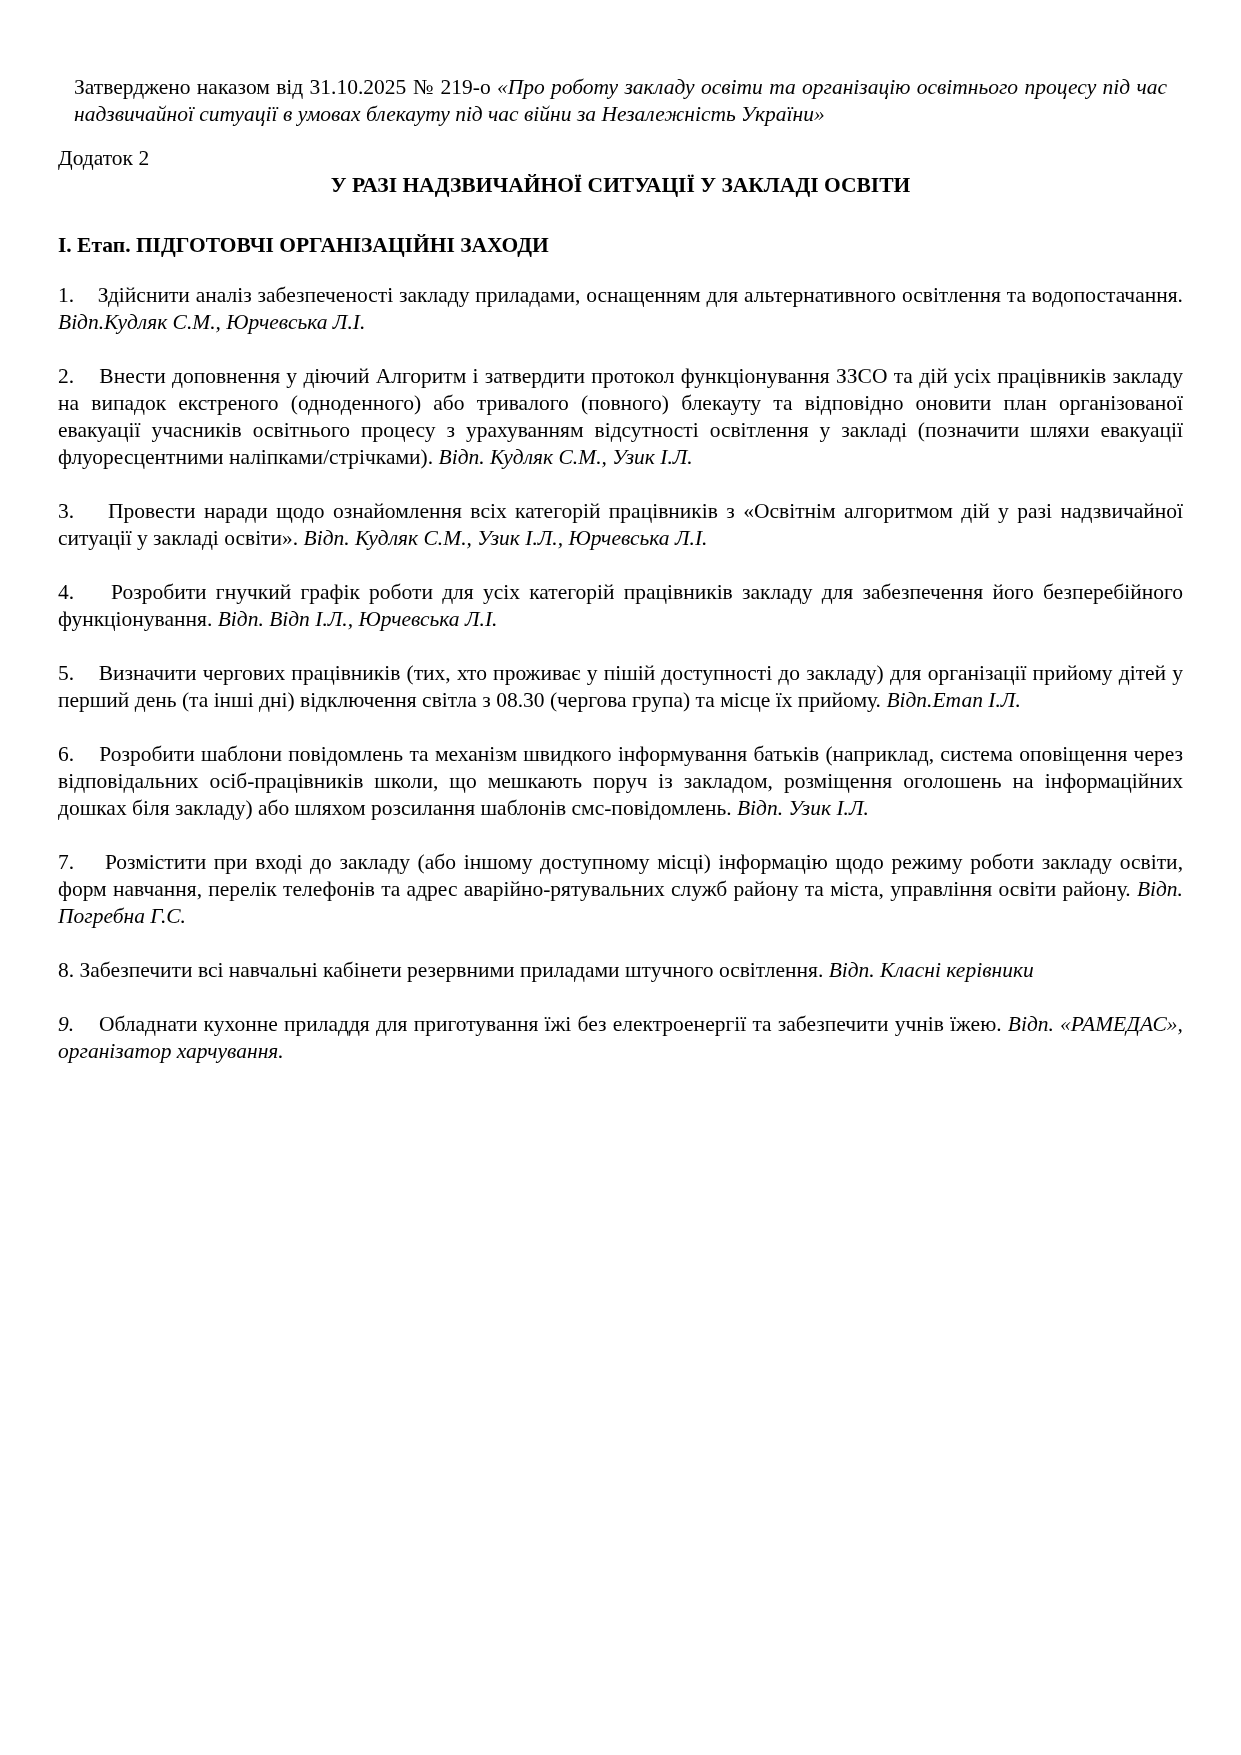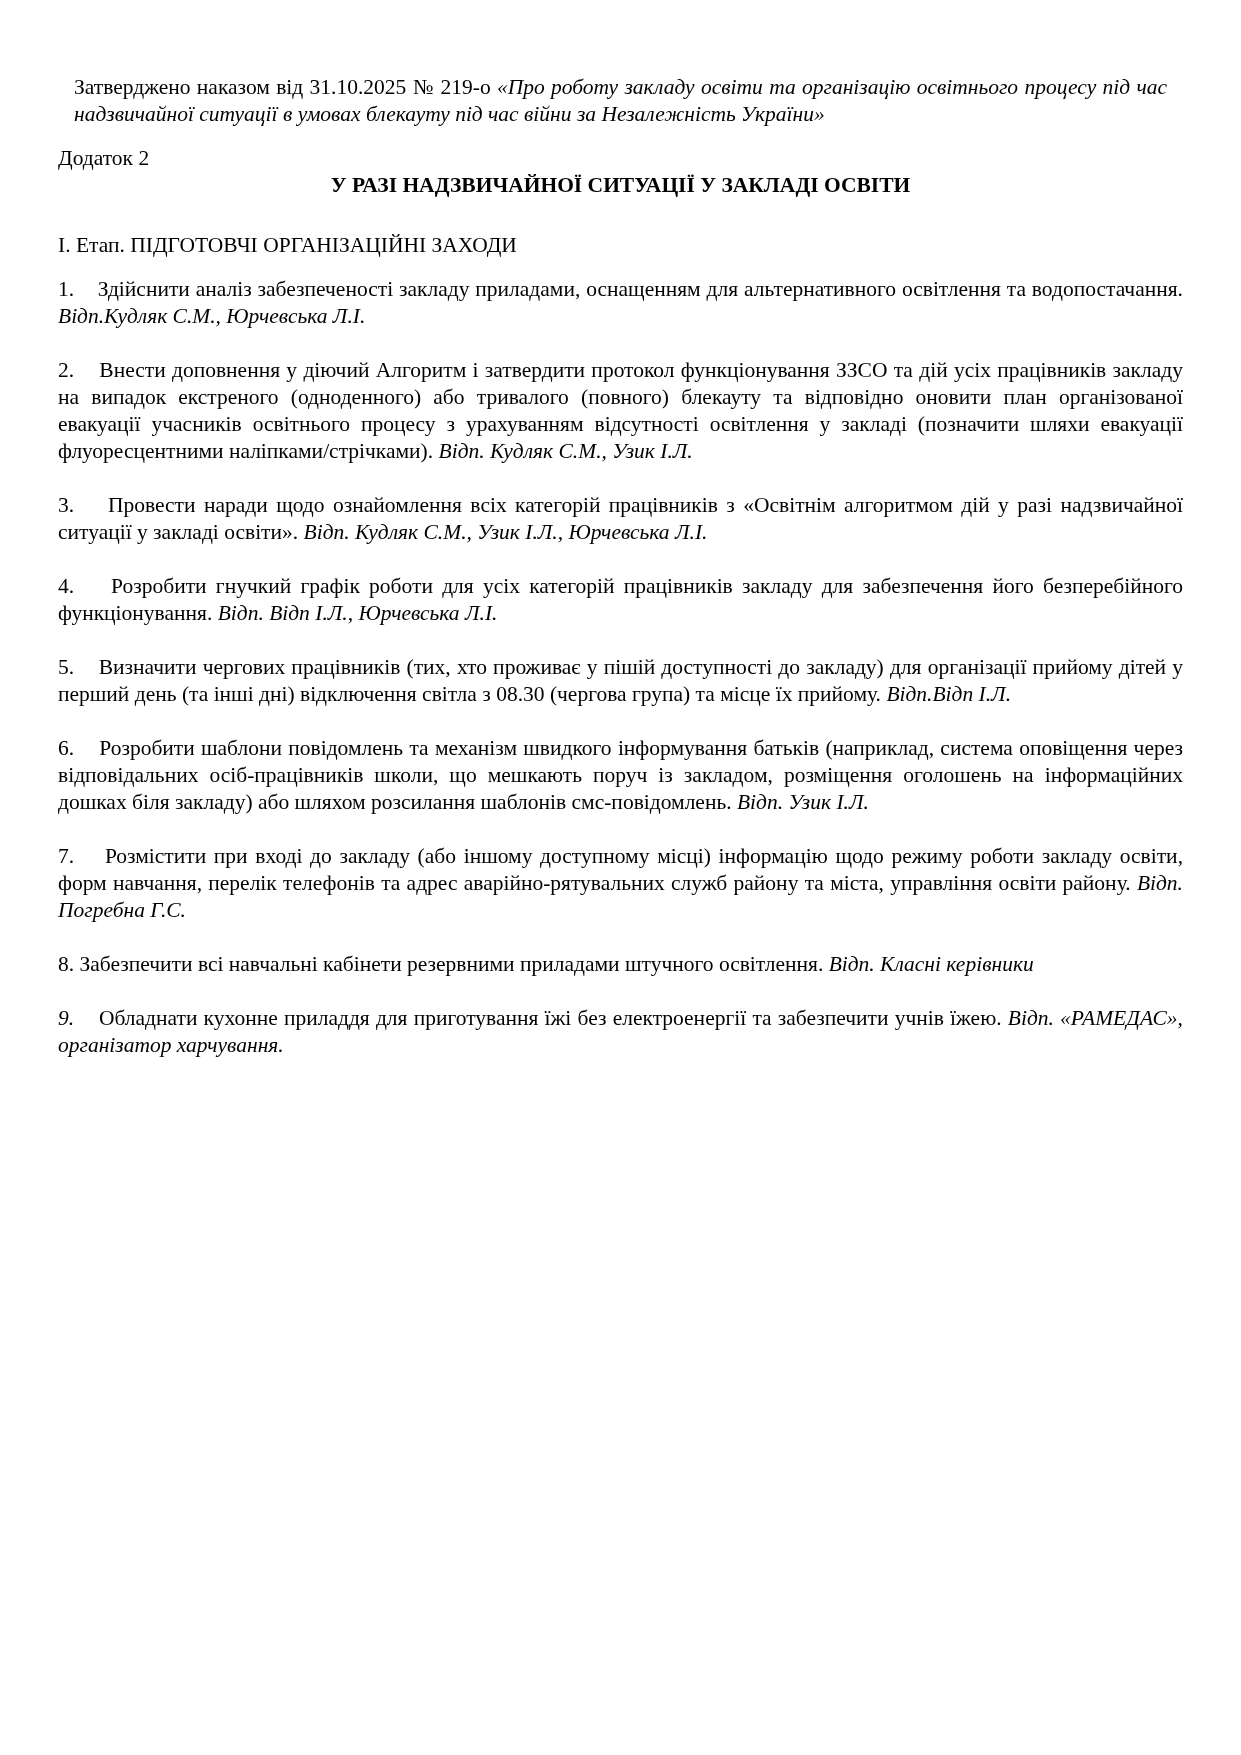--- a/index.html
+++ b/index.html
@@ -29,24 +29,24 @@
       text-align: left;
       margin: 17px 0 0 0;
     }
     .doc-title {
       text-align: center;
       font-weight: bold;
       margin: 0;
       line-height: 27px;
     }
     .section-heading {
-      font-weight: normal;
+      font-weight: bold;
       margin: 33px 0 0 0;
     }
-    .items { margin: 17px 0 0 0; padding: 0; list-style: none; }
+    .items { margin: 23px 0 0 0; padding: 0; list-style: none; }
     .item {
       text-align: justify;
       margin: 0 0 27px 0;
     }
     .item .num { display: inline; }
     .item .num.italic { font-style: italic; }
     .item .resp { font-style: italic; }
   </style>
 </head>
 <body>
@@ -63,21 +63,21 @@
 
   <ul class="items">
     <li class="item"><span class="num">1.</span><span>&nbsp;&nbsp;&nbsp;&nbsp;</span><span>Здійснити аналіз забезпеченості закладу приладами, оснащенням  для альтернативного освітлення та водопостачання. </span><span class="resp">Відп.Кудляк С.М., Юрчевська Л.І.</span></li>
 
     <li class="item"><span class="num">2.</span><span>&nbsp;&nbsp;&nbsp;&nbsp;</span><span>Внести доповнення у діючий Алгоритм і затвердити протокол функціонування ЗЗСО та дій усіх працівників закладу на випадок екстреного (одноденного) або тривалого (повного) блекауту та відповідно оновити план організованої евакуації учасників освітнього процесу з урахуванням відсутності освітлення у закладі (позначити шляхи евакуації флуоресцентними наліпками/стрічками). </span><span class="resp">Відп. Кудляк С.М., Узик І.Л.</span></li>
 
     <li class="item"><span class="num">3.</span><span>&nbsp;&nbsp;&nbsp;&nbsp;</span><span>Провести наради щодо ознайомлення  всіх категорій працівників з «Освітнім алгоритмом дій у разі надзвичайної ситуації у закладі освіти». </span><span class="resp">Відп. Кудляк С.М., Узик І.Л., Юрчевська Л.І.</span></li>
 
     <li class="item"><span class="num">4.</span><span>&nbsp;&nbsp;&nbsp;&nbsp;</span><span>Розробити гнучкий графік роботи для усіх категорій працівників закладу для забезпечення його безперебійного функціонування. </span><span class="resp">Відп. Відп І.Л., Юрчевська Л.І.</span></li>
 
-    <li class="item"><span class="num">5.</span><span>&nbsp;&nbsp;&nbsp;&nbsp;</span><span>Визначити чергових працівників (тих, хто проживає у пішій доступності до закладу) для організації прийому дітей у перший день (та інші дні) відключення світла з 08.30 (чергова група) та місце їх прийому. </span><span class="resp">Відп.Відп І.Л.</span></li>
+    <li class="item"><span class="num">5.</span><span>&nbsp;&nbsp;&nbsp;&nbsp;</span><span>Визначити чергових працівників (тих, хто проживає у пішій доступності до закладу) для організації прийому дітей у перший день (та інші дні) відключення світла з 08.30 (чергова група) та місце їх прийому. </span><span class="resp">Відп.Етап І.Л.</span></li>
 
     <li class="item"><span class="num">6.</span><span>&nbsp;&nbsp;&nbsp;&nbsp;</span><span>Розробити шаблони повідомлень та механізм швидкого інформування батьків (наприклад, система оповіщення через відповідальних осіб-працівників школи, що мешкають поруч із закладом, розміщення оголошень на інформаційних дошках біля закладу) або шляхом розсилання шаблонів смс-повідомлень. </span><span class="resp">Відп. Узик І.Л.</span></li>
 
     <li class="item"><span class="num">7.</span><span>&nbsp;&nbsp;&nbsp;&nbsp;</span><span>Розмістити при вході до закладу (або іншому доступному місці) інформацію щодо режиму роботи закладу освіти, форм навчання, перелік телефонів та адрес аварійно-рятувальних служб району та міста, управління освіти району. </span><span class="resp">Відп. Погребна Г.С.</span></li>
 
     <li class="item"><span class="num">8.</span><span>&nbsp;</span><span>Забезпечити всі навчальні кабінети резервними приладами штучного освітлення. </span><span class="resp">Відп. Класні керівники</span></li>
 
     <li class="item"><span class="num italic">9.</span><span>&nbsp;&nbsp;&nbsp;&nbsp;</span><span>Обладнати кухонне приладдя для приготування їжі без електроенергії та забезпечити учнів їжею. </span><span class="resp">Відп. «РАМЕДАС», організатор харчування.</span></li>
 
   </ul>

